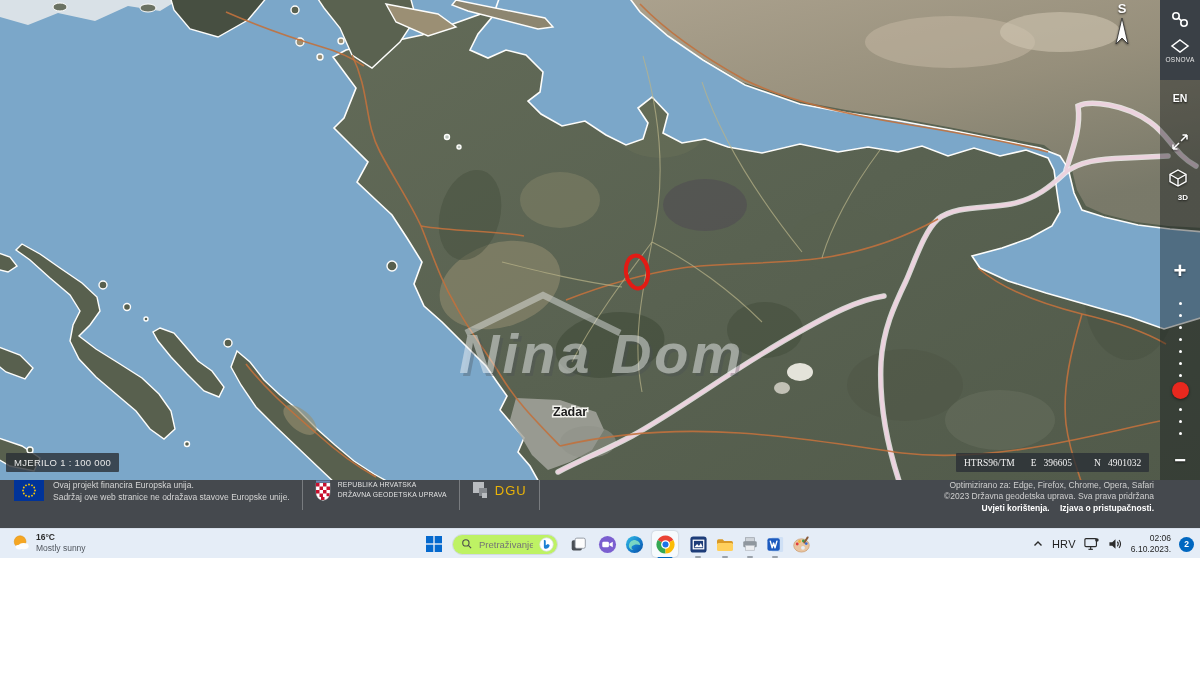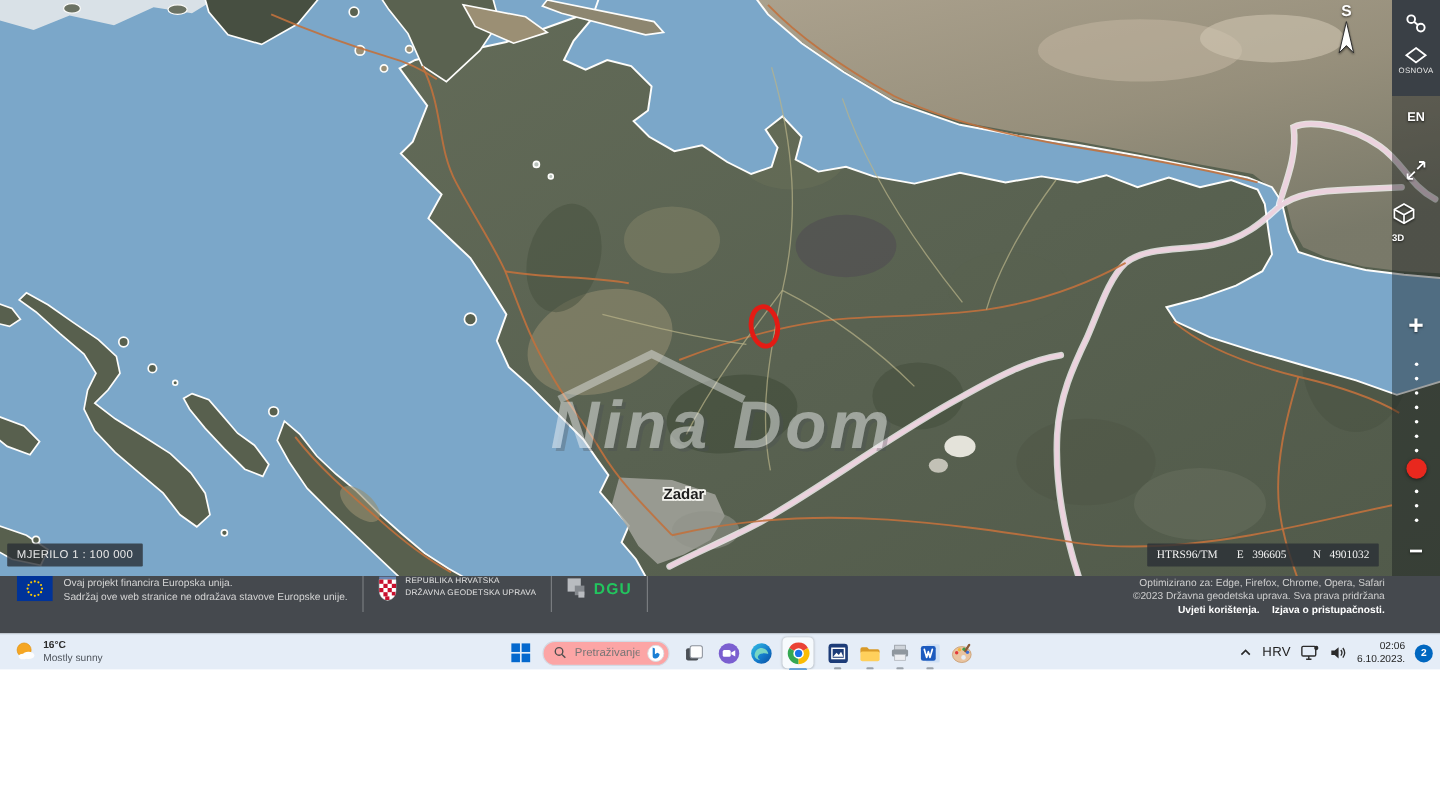--- a/index.html
+++ b/index.html
@@ -28,33 +28,33 @@
              text-shadow:0 1px 2px rgba(0,0,0,.6);line-height:20px;}
   .zoom-dot{position:absolute;left:19px;width:3px;height:3px;border-radius:50%;background:#fff;}
   .zoom-knob{position:absolute;left:12px;width:17px;height:17px;border-radius:50%;background:#e8281e;box-shadow:0 1px 3px rgba(0,0,0,.5);}
   
   .footer{position:absolute;left:0;top:480px;width:1200px;height:48px;background:#45494e;
           display:flex;align-items:flex-start;padding:0 14px;box-sizing:border-box;}
   .footer .txt-sm{font-size:8.5px;color:#d5d5d5;line-height:1.4;}
   .footer .txt-xs{font-size:6.8px;color:#e2e2e2;line-height:1.5;letter-spacing:.2px;}
   .fdiv{width:1px;height:30px;background:rgba(255,255,255,.28);margin:0 12px;flex:none;}
   .dgu-wrap{display:flex;align-items:center;gap:5px;}
-  .dgu-text{font-size:13px;font-weight:bold;color:#22c55e;letter-spacing:1px;}
+  .dgu-text{font-size:13px;font-weight:normal;color:#eab308;letter-spacing:1px;}
   .footer-right{margin-left:auto;text-align:right;font-size:8.5px;color:#cfcfcf;line-height:1.35;padding-right:32px;}
   .footer-links{color:#fff;font-weight:bold;}
   .footer-links span{margin-left:8px;}
   
   .taskbar{position:absolute;left:0;top:528px;width:1200px;height:30px;background:#e5edf7;border-top:1px solid #d8e1ec;box-sizing:border-box;}
   .weather{position:absolute;left:12px;top:3px;display:flex;align-items:center;gap:6px;}
   .weather .t1{font-size:8.5px;color:#2b2b2b;font-weight:bold;line-height:11px;}
   .weather .t2{font-size:8.5px;color:#50565e;line-height:11px;}
   .tb-center{position:absolute;left:424px;top:0;height:30px;display:flex;align-items:center;}
   .tb-icon{position:relative;width:20px;height:20px;display:flex;align-items:center;justify-content:center;flex:none;}
   .run-dot{position:absolute;bottom:-4px;left:50%;transform:translateX(-50%);width:6px;height:2.5px;border-radius:2px;background:#9aa2ab;}
-  .search-pill{display:flex;align-items:center;width:106px;height:21px;background:#fca5a5;border:1px solid #d2dae4;
+  .search-pill{display:flex;align-items:center;width:106px;height:21px;background:#bef264;border:1px solid #d2dae4;
                border-radius:11px;margin:0 10px 0 8px;padding:0 3px 0 8px;box-sizing:border-box;gap:4px;}
   .search-pill input{border:none;outline:none;flex:1;min-width:0;font-size:9.5px;color:#444;background:transparent;
                      font-family:"Liberation Sans",sans-serif;}
   .chrome-card{position:relative;width:26px;height:26px;background:#f6fafd;border-radius:4px;box-shadow:0 0 2px rgba(0,0,0,.25);
                display:flex;align-items:center;justify-content:center;margin:0 4px;}
   .active-bar{position:absolute;bottom:-2px;left:50%;transform:translateX(-50%);width:15px;height:2.5px;border-radius:2px;background:#0067c0;}
   .tray{position:absolute;right:6px;top:0;height:30px;display:flex;align-items:center;gap:8px;}
   .tray .lang{font-size:11px;color:#1f1f1f;letter-spacing:.3px;}
   .clock{text-align:right;font-size:8.5px;color:#1f1f1f;line-height:1.25;}
   .badge{width:15px;height:15px;border-radius:50%;background:#0067c0;color:#fff;font-size:8.5px;font-weight:bold;
@@ -241,21 +241,21 @@
 
       <div style="position:absolute;top:132px;left:10px;">
         <svg width="20" height="20" viewBox="0 0 20 20">
           <g stroke="#fff" stroke-width="1.5" fill="none" style="filter:drop-shadow(0 1px 1px rgba(0,0,0,.6))">
             <path d="M11,9 L17,3 M17,3 h-4.5 M17,3 v4.5"></path>
             <path d="M9,11 L3,17 M3,17 h4.5 M3,17 v-4.5"></path>
           </g>
         </svg>
       </div>
 
-      <div style="position:absolute;top:168px;left:0;width:28px;text-align:left;">
+      <div style="position:absolute;top:168px;left:0;width:28px;text-align:right;">
         <svg width="20" height="20" viewBox="0 0 20 20">
           <g stroke="#fff" stroke-width="1.4" fill="none" style="filter:drop-shadow(0 1px 1px rgba(0,0,0,.6))">
             <path d="M10,2 L18,6.5 L18,13.5 L10,18 L2,13.5 L2,6.5 Z"></path>
             <path d="M2,6.5 L10,11 L18,6.5 M10,11 L10,18"></path>
           </g>
         </svg>
         <div style="color:#fff;font-size:8px;font-weight:bold;text-shadow:0 1px 2px rgba(0,0,0,.7);margin-top:1px;">3D</div>
       </div>
 
       <div class="zoom-plus">+</div>

